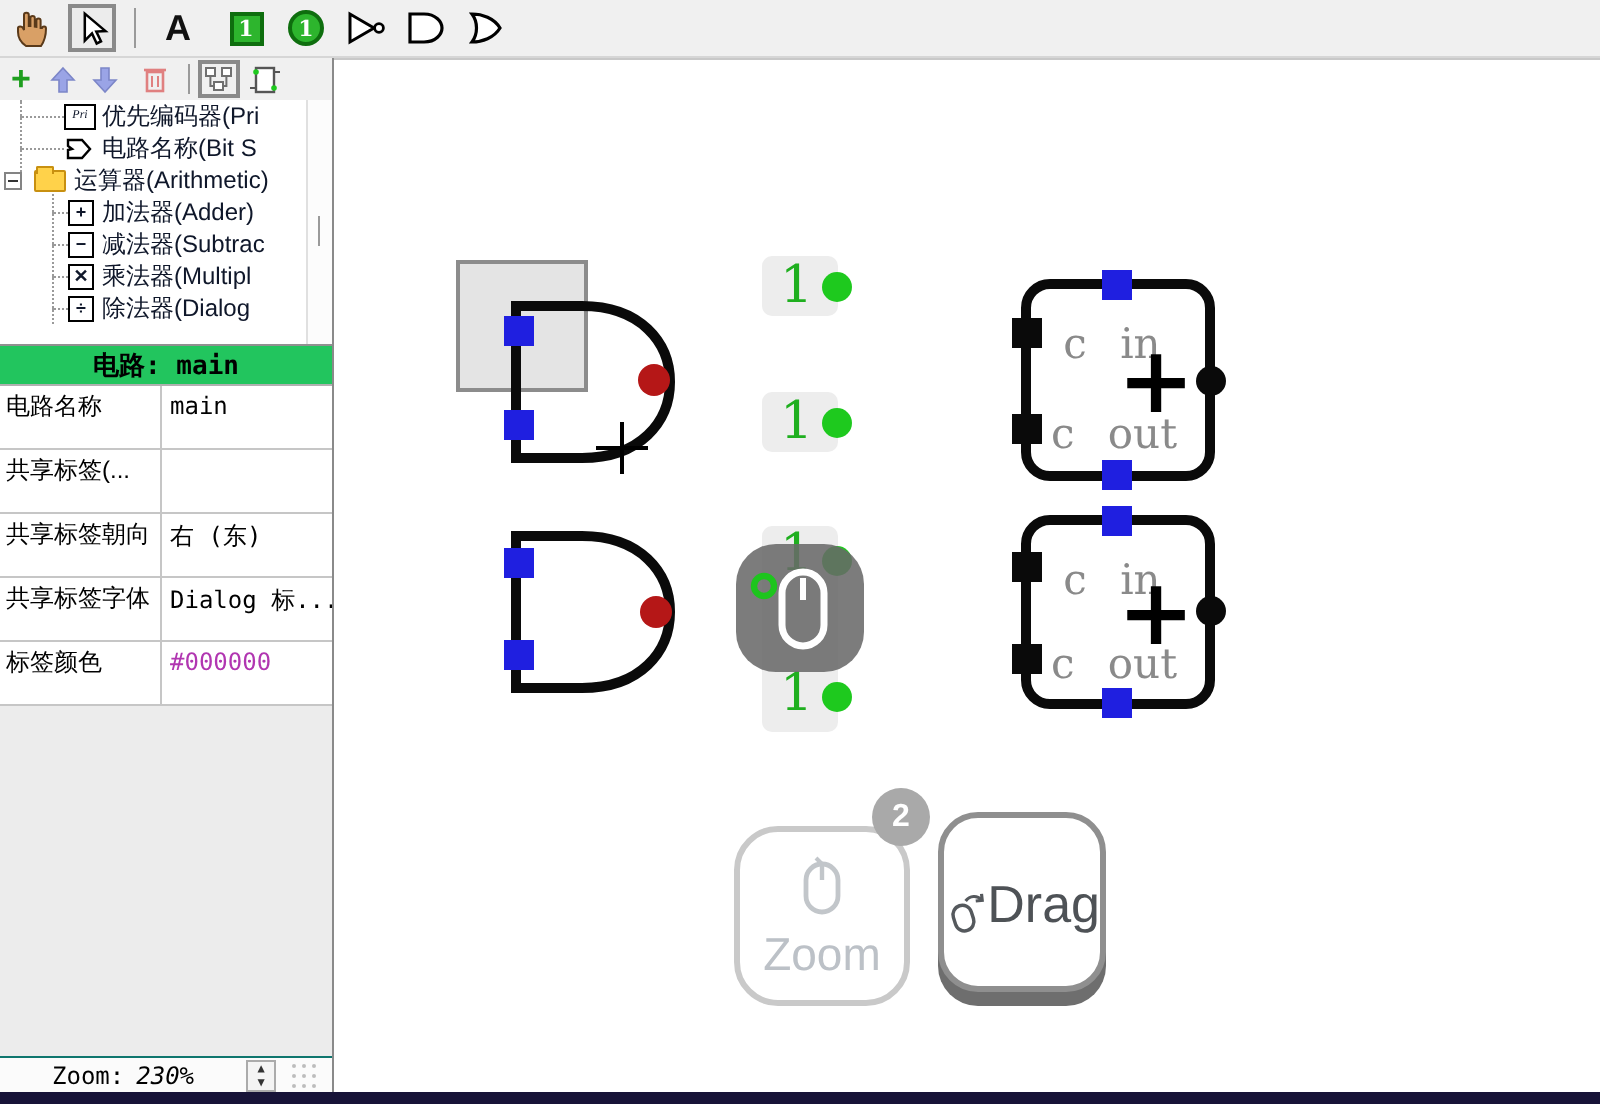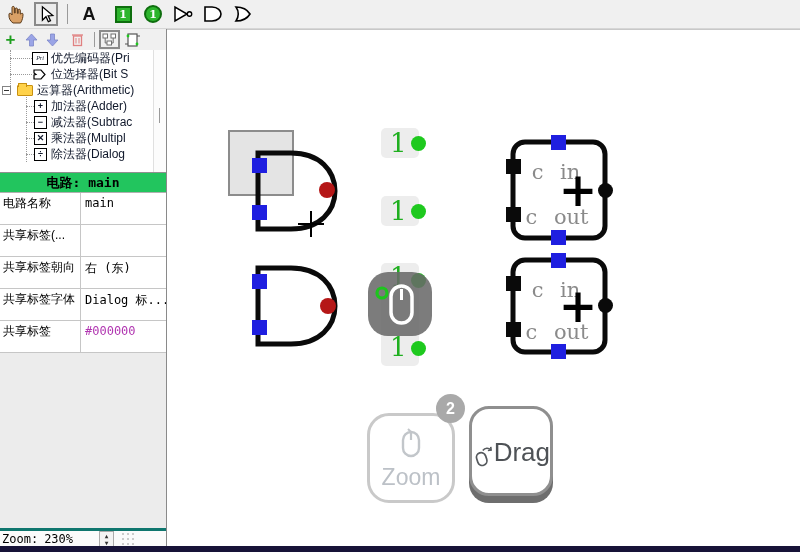--- a/index.html
+++ b/index.html
@@ -41,23 +41,23 @@
 
   
   .props { position:absolute; left:0; top:143px; width:166px; background:#fff; border-top:1px solid #909090; font-size:12px; }
   .props-header { height:20px; background:#22c55e; border-bottom:1px solid #b0b0b0; display:flex; align-items:center; justify-content:center; font:bold 13px "DejaVu Sans Mono", monospace; }
   .prow { display:flex; height:32px; border-bottom:1px solid #c6c6c6; }
   .pcell-l { width:80px; padding:2px 0 0 3px; font-size:12px; overflow:hidden; white-space:nowrap; }
   .pcell-v { width:86px; border-left:1px solid #c6c6c6; padding:3px 0 0 4px; font:12px "DejaVu Sans Mono", monospace; overflow:hidden; white-space:nowrap; }
   .magenta { color:#b136b1; }
 
   
-  .zoombar { position:absolute; left:0; top:499px; width:166px; height:18px; background:#fbfbfb; border-top:3px solid #0f766e; display:flex; align-items:center; font:12px "DejaVu Sans Mono", monospace; }
+  .zoombar { position:absolute; left:0; top:499px; width:166px; height:18px; background:#fbfbfb; border-top:1px solid #0f766e; display:flex; align-items:center; font:12px "DejaVu Sans Mono", monospace;padding-left:24px; }
   .zoom-label { margin-left:2px; }
-  .zoom-value { margin-left:6px; }
+  .zoom-value { margin-left:6px;font-style:italic; }
   .spinner { margin-left:26px; width:15px; height:16px; border:1px solid #ababab; background:#f4f4f4; display:flex; flex-direction:column; }
   .spinner span { flex:1; font-size:6px; line-height:7px; text-align:center; color:#333; }
   .grip { margin-left:6px; width:17px; height:16px; }
 
   
   .canvas { left:167px; top:29px; width:633px; height:517px; background:#fff; border-top:1px solid #c8c8c8; }
 
   .sel-rect { left:228px; top:130px; width:66px; height:66px; background:rgba(178,178,178,0.35); border:2px solid #8c8c8c; }
   .bpin { width:15px; height:15px; background:#1f1fe0; }
   .kpin { width:15px; height:15px; background:#0a0a0a; }
@@ -176,21 +176,21 @@
       <div class="tree-row">
         <span class="stub" style="width:22px; margin-left:10px;"></span>
         <span class="icon-pri">Pri</span>
         <span class="tree-label">优先编码器(Pri</span>
       </div>
       <div class="tree-row">
         <span class="stub" style="width:22px; margin-left:10px;"></span>
         <svg width="15" height="13" viewBox="0 0 15 13" style="margin-right:4px;">
           <path d="M2 2 L9 2 L13 6.5 L9 11 L2 11 L2 7 L4 6.5 L2 5 Z" fill="#fff" stroke="#000" stroke-width="1.2"></path>
         </svg>
-        <span class="tree-label">位选择器(Bit S</span>
+        <span class="tree-label">电路名称(Bit S</span>
       </div>
       <div class="tree-row">
         <span style="margin-left:2px;" class="expander"></span>
         <span class="folder"></span>
         <span class="tree-label">运算器(Arithmetic)</span>
       </div>
       <div class="tree-row">
         <span class="stub" style="width:8px; margin-left:26px;"></span>
         <span class="icon-box">+</span>
         <span class="tree-label">加法器(Adder)</span>
@@ -228,21 +228,21 @@
       </div>
       <div class="prow">
         <div class="pcell-l">共享标签朝向</div>
         <div class="pcell-v">右 (东)</div>
       </div>
       <div class="prow">
         <div class="pcell-l">共享标签字体</div>
         <div class="pcell-v">Dialog 标...</div>
       </div>
       <div class="prow">
-        <div class="pcell-l">共享标签</div>
+        <div class="pcell-l">标签颜色</div>
         <div class="pcell-v magenta">#000000</div>
       </div>
     </div>
 
     <div class="zoombar">
       <span class="zoom-label">Zoom:</span>
       <span class="zoom-value">230%</span>
       <div class="spinner">
         <span>▲</span>
         <span>▼</span>

